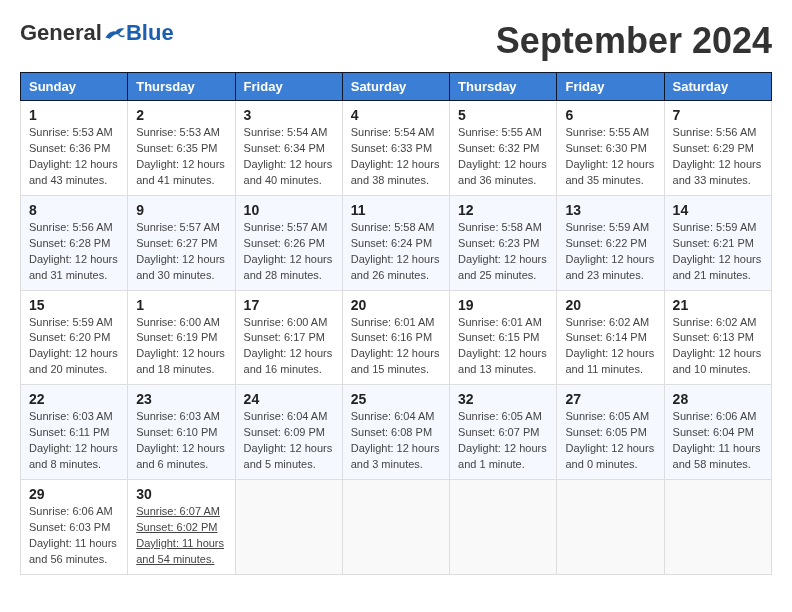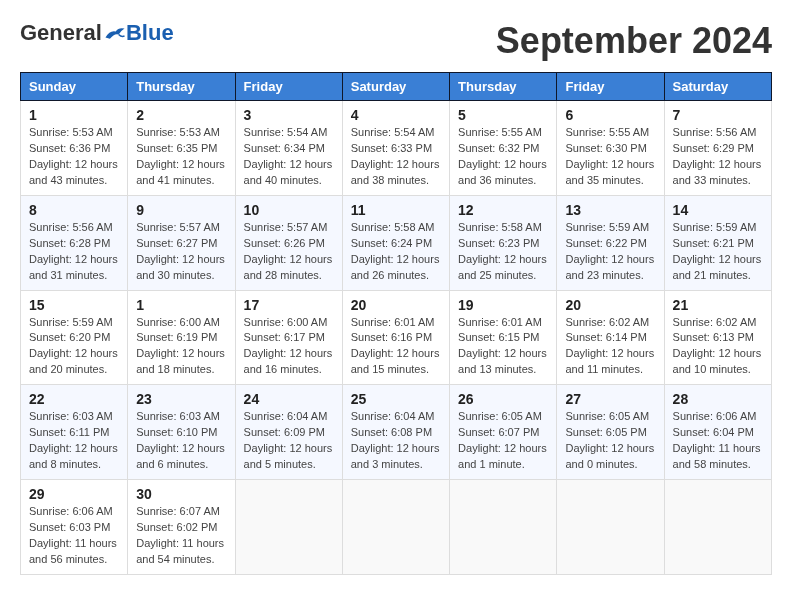--- a/index.html
+++ b/index.html
@@ -296,21 +296,21 @@
 and 5 minutes.</div>
         </td>
         <td>
           <span class="day-num">25</span>
           <div class="day-info" style="white-space: pre-line;">Sunrise: 6:04 AM
 Sunset: 6:08 PM
 Daylight: 12 hours
 and 3 minutes.</div>
         </td>
         <td>
-          <span class="day-num">26</span>
+          <span class="day-num">32</span>
           <div class="day-info" style="white-space: pre-line;">Sunrise: 6:05 AM
 Sunset: 6:07 PM
 Daylight: 12 hours
 and 1 minute.</div>
         </td>
         <td>
           <span class="day-num">27</span>
           <div class="day-info" style="white-space: pre-line;">Sunrise: 6:05 AM
 Sunset: 6:05 PM
 Daylight: 12 hours
@@ -327,21 +327,21 @@
       <tr>
         <td>
           <span class="day-num">29</span>
           <div class="day-info" style="white-space: pre-line;">Sunrise: 6:06 AM
 Sunset: 6:03 PM
 Daylight: 11 hours
 and 56 minutes.</div>
         </td>
         <td>
           <span class="day-num">30</span>
-          <div class="day-info" style="white-space: pre-line;">Sunrise: 6:07 AM
+          <div class="day-info" style="white-space: pre-line; text-decoration: underline;">Sunrise: 6:07 AM
 Sunset: 6:02 PM
 Daylight: 11 hours
 and 54 minutes.</div>
         </td>
         <td class="empty-cell"></td>
         <td class="empty-cell"></td>
         <td class="empty-cell"></td>
         <td class="empty-cell"></td>
         <td class="empty-cell"></td>
       </tr>

